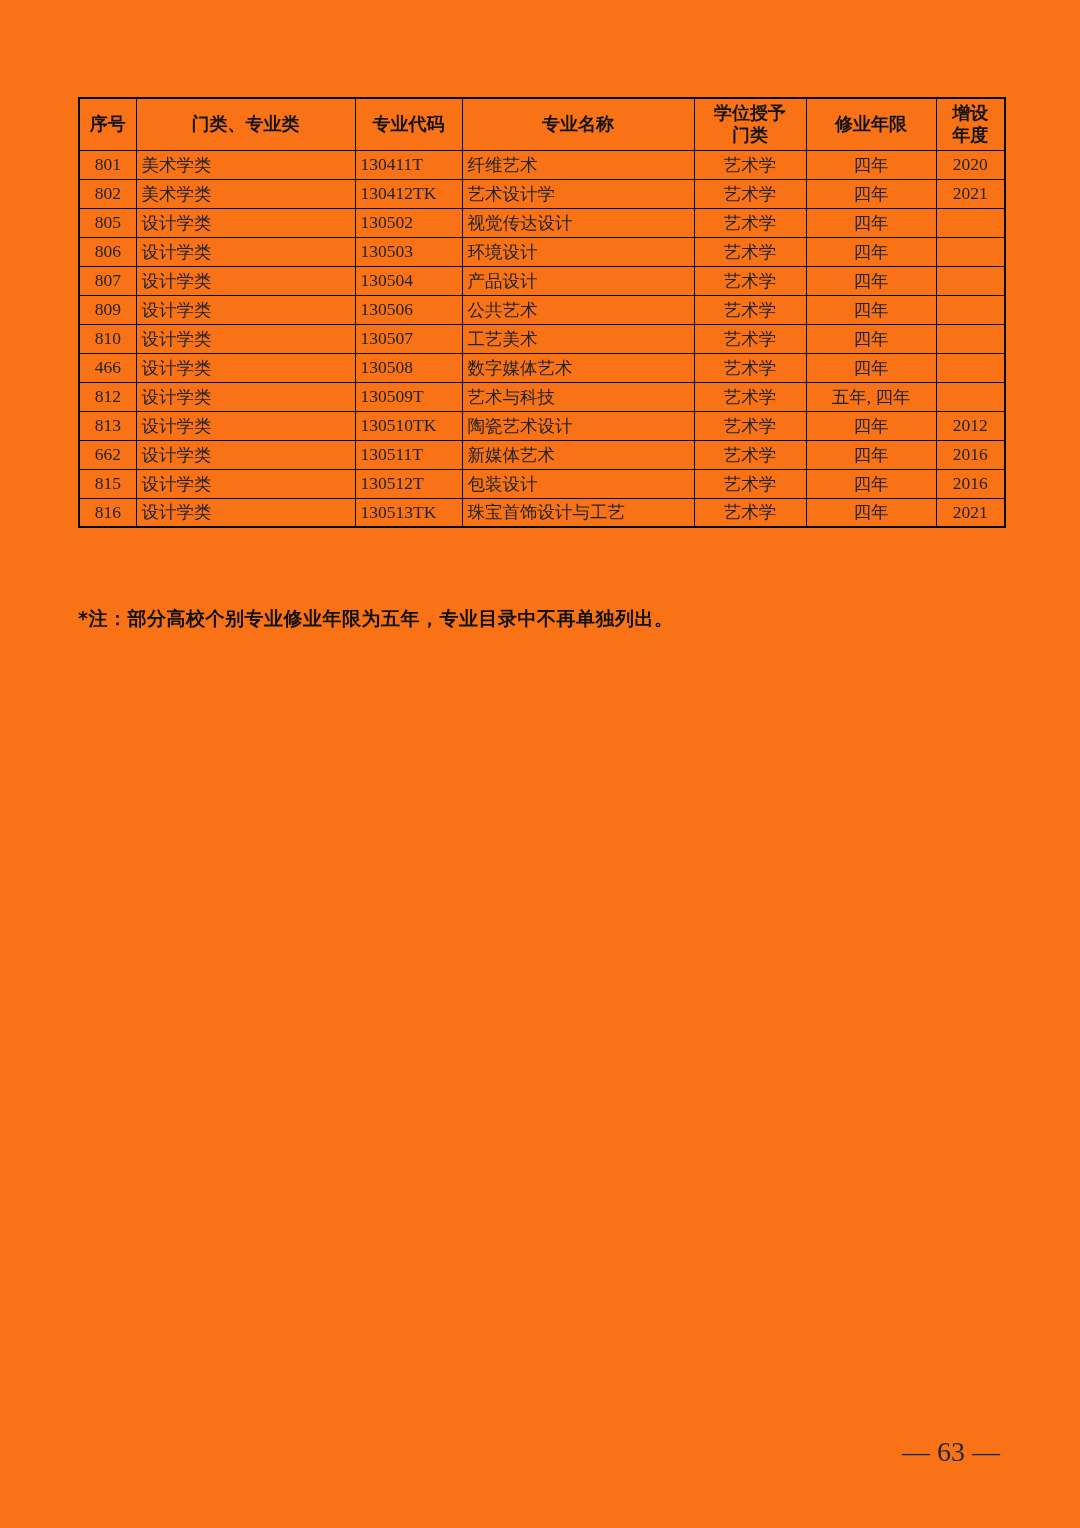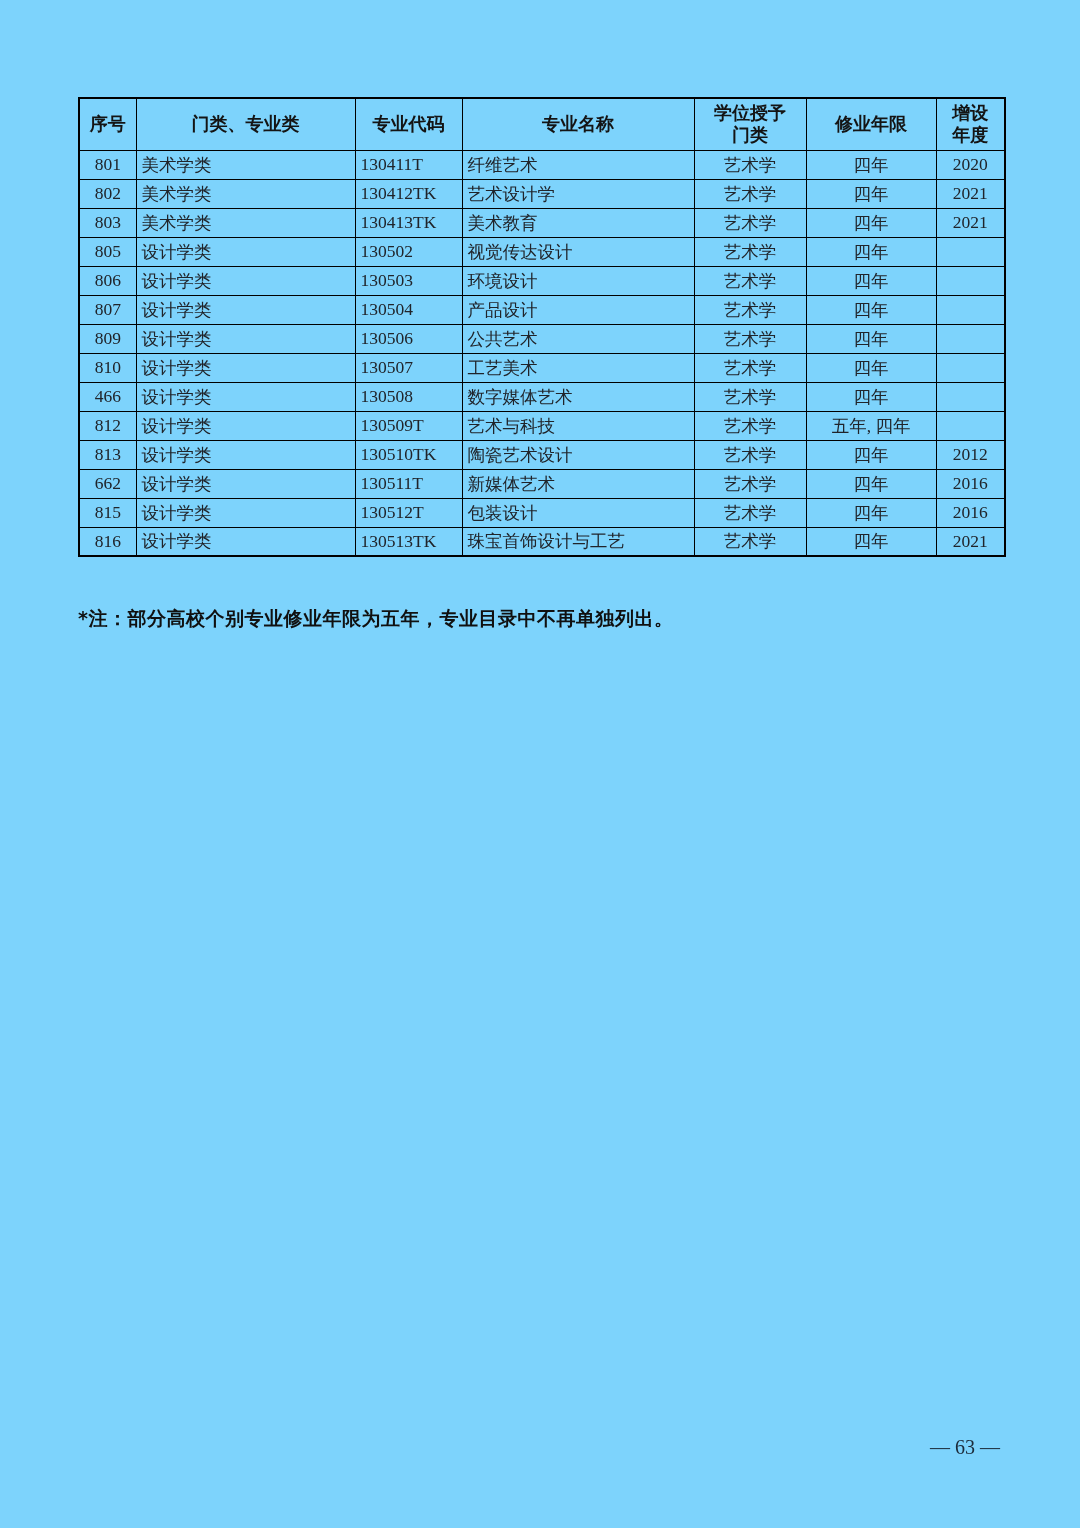--- a/index.html
+++ b/index.html
@@ -2,21 +2,21 @@
 <html><head>
 <meta charset="utf-8">
 <style>
   * { margin: 0; padding: 0; box-sizing: border-box; }
   html, body { background: #e8e8e8; }
   .page {
     position: relative;
     width: 1080px;
     height: 1528px;
     margin: 0 auto;
-    background: #7dd3fc;
+    background: #f97316;
     font-family: "Liberation Serif", "DejaVu Serif", serif;
     color: #1f1f1f;
     overflow: hidden;
   }
   table.major-table {
     position: absolute;
     left: 78px;
     top: 97px;
     width: 926px;
     border-collapse: collapse;
@@ -62,21 +62,21 @@
     font-family: "DejaVu Sans", "Liberation Sans", sans-serif;
     font-weight: bold;
     font-size: 19px;
     color: #101010;
     letter-spacing: 0.5px;
   }
   .page-number {
     position: absolute;
     right: 80px;
     top: 1436px;
-    font-size: 20px;
+    font-size: 28px;
     color: #1c2b3a;
     font-family: "Liberation Serif", "DejaVu Serif", serif;
   }
 </style>
 </head>
 <body>
 
 <div class="page">
 
   <table class="major-table">
@@ -115,29 +115,20 @@
       <tr>
         <td>802</td>
         <td>美术学类</td>
         <td>130412TK</td>
         <td>艺术设计学</td>
         <td>艺术学</td>
         <td>四年</td>
         <td>2021</td>
       </tr>
       <tr>
-        <td>803</td>
-        <td>美术学类</td>
-        <td>130413TK</td>
-        <td>美术教育</td>
-        <td>艺术学</td>
-        <td>四年</td>
-        <td>2021</td>
-      </tr>
-      <tr>
         <td>805</td>
         <td>设计学类</td>
         <td>130502</td>
         <td>视觉传达设计</td>
         <td>艺术学</td>
         <td>四年</td>
         <td></td>
       </tr>
       <tr>
         <td>806</td>

